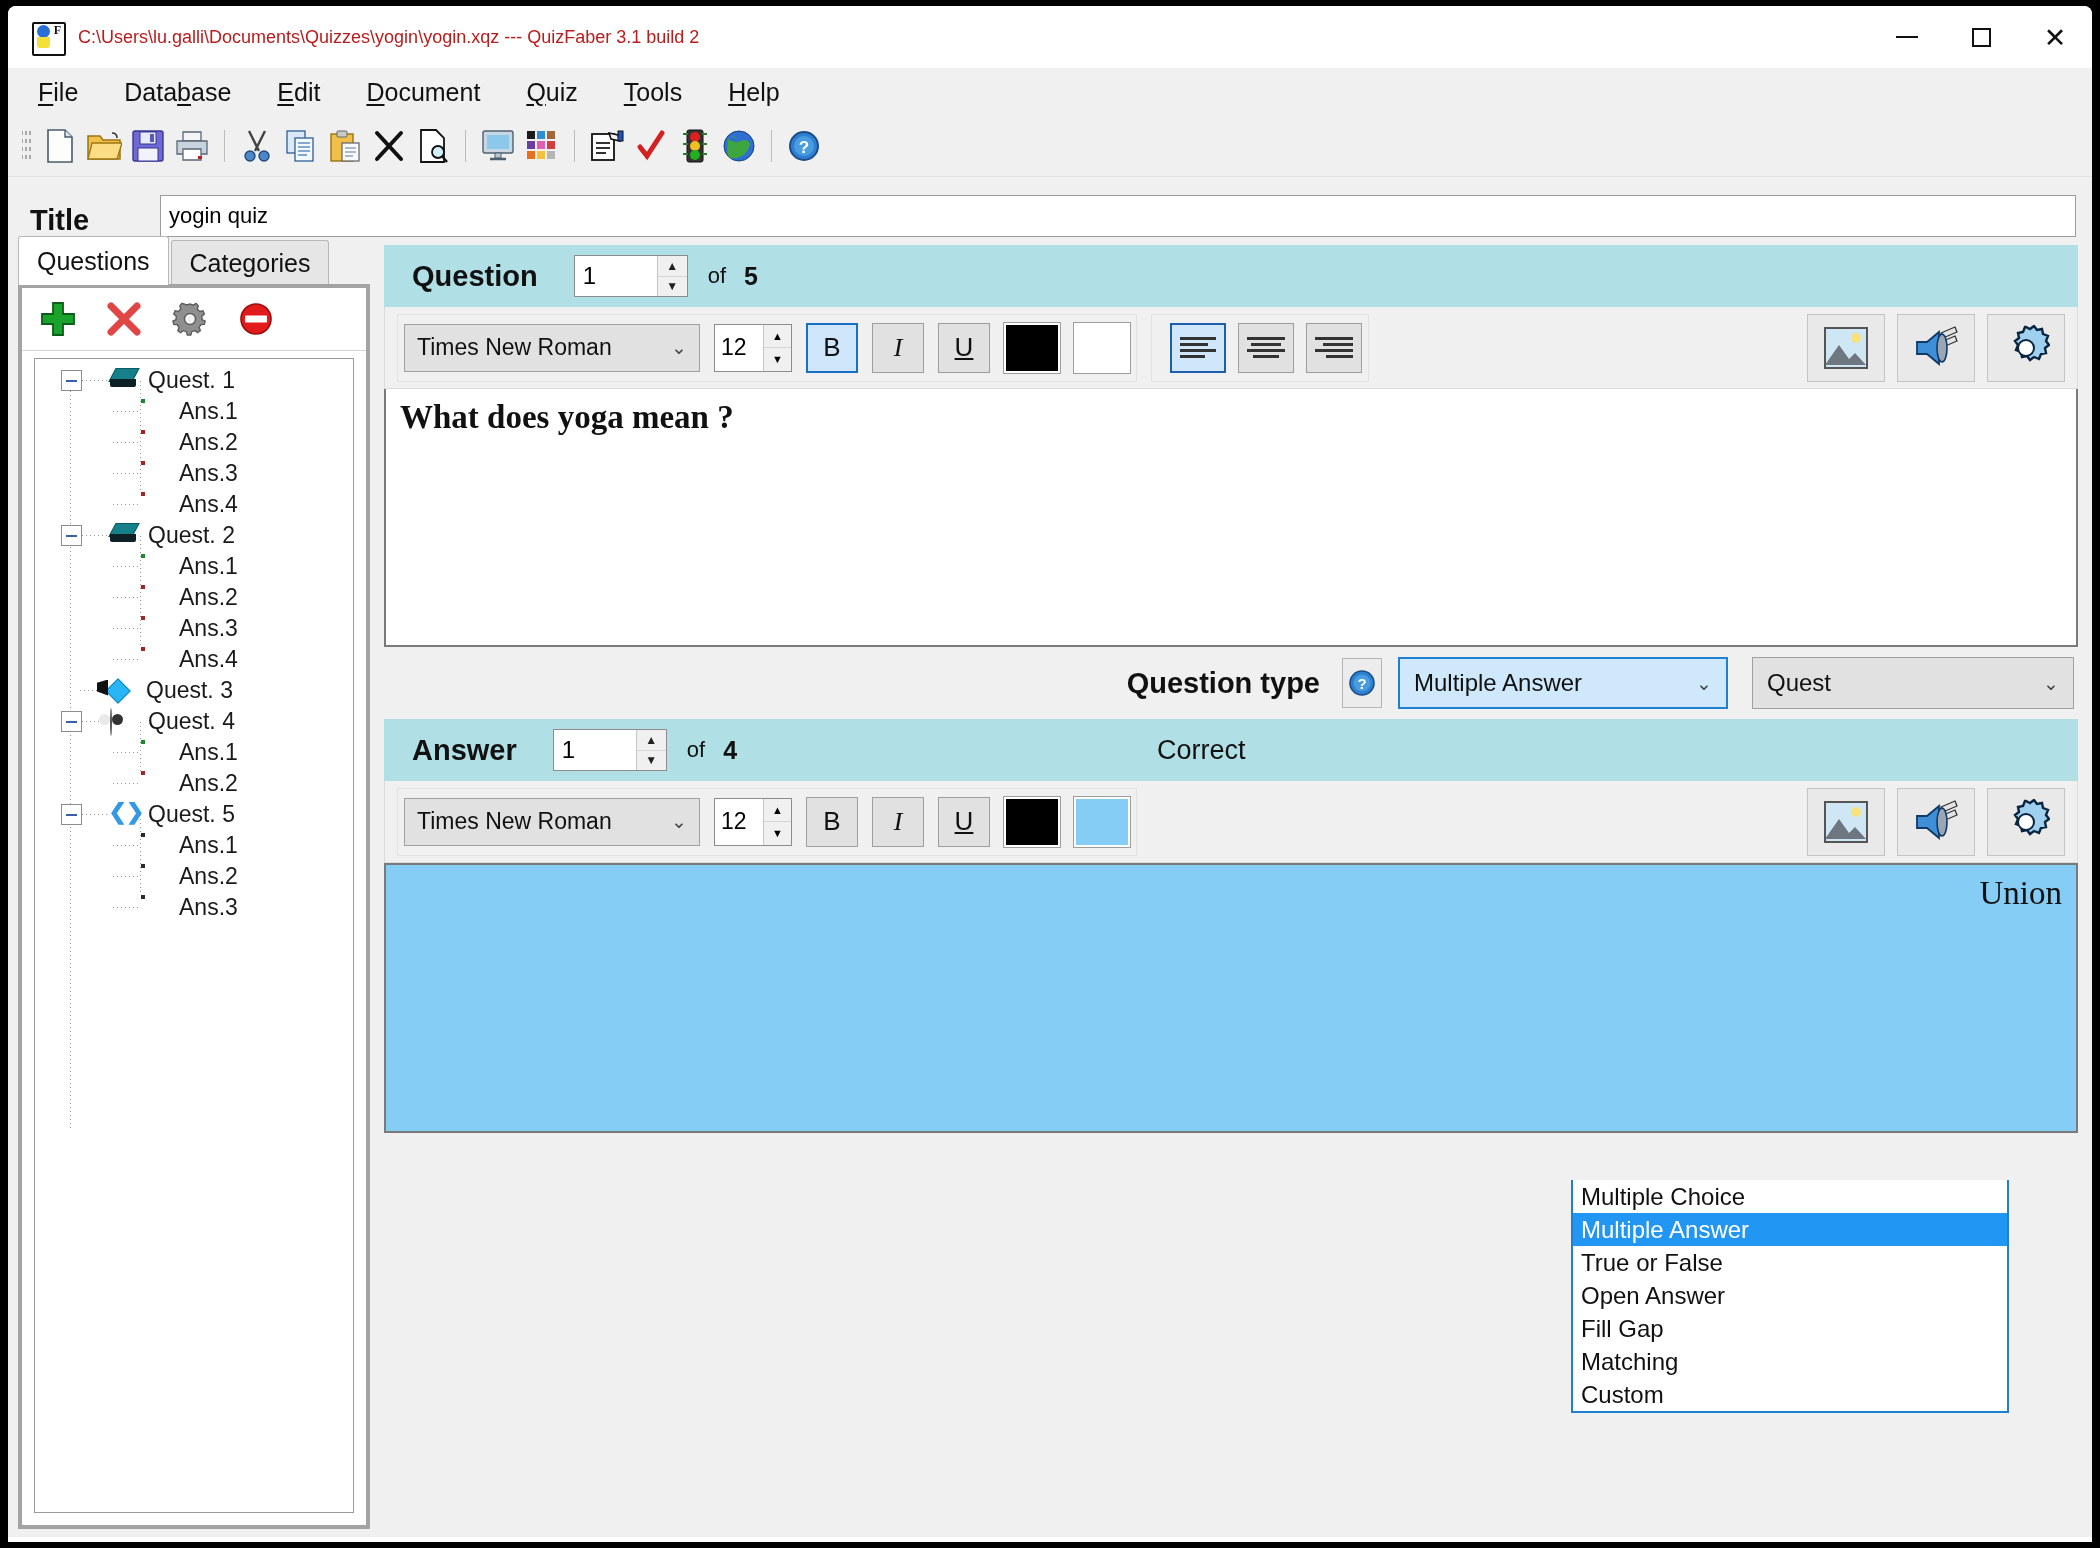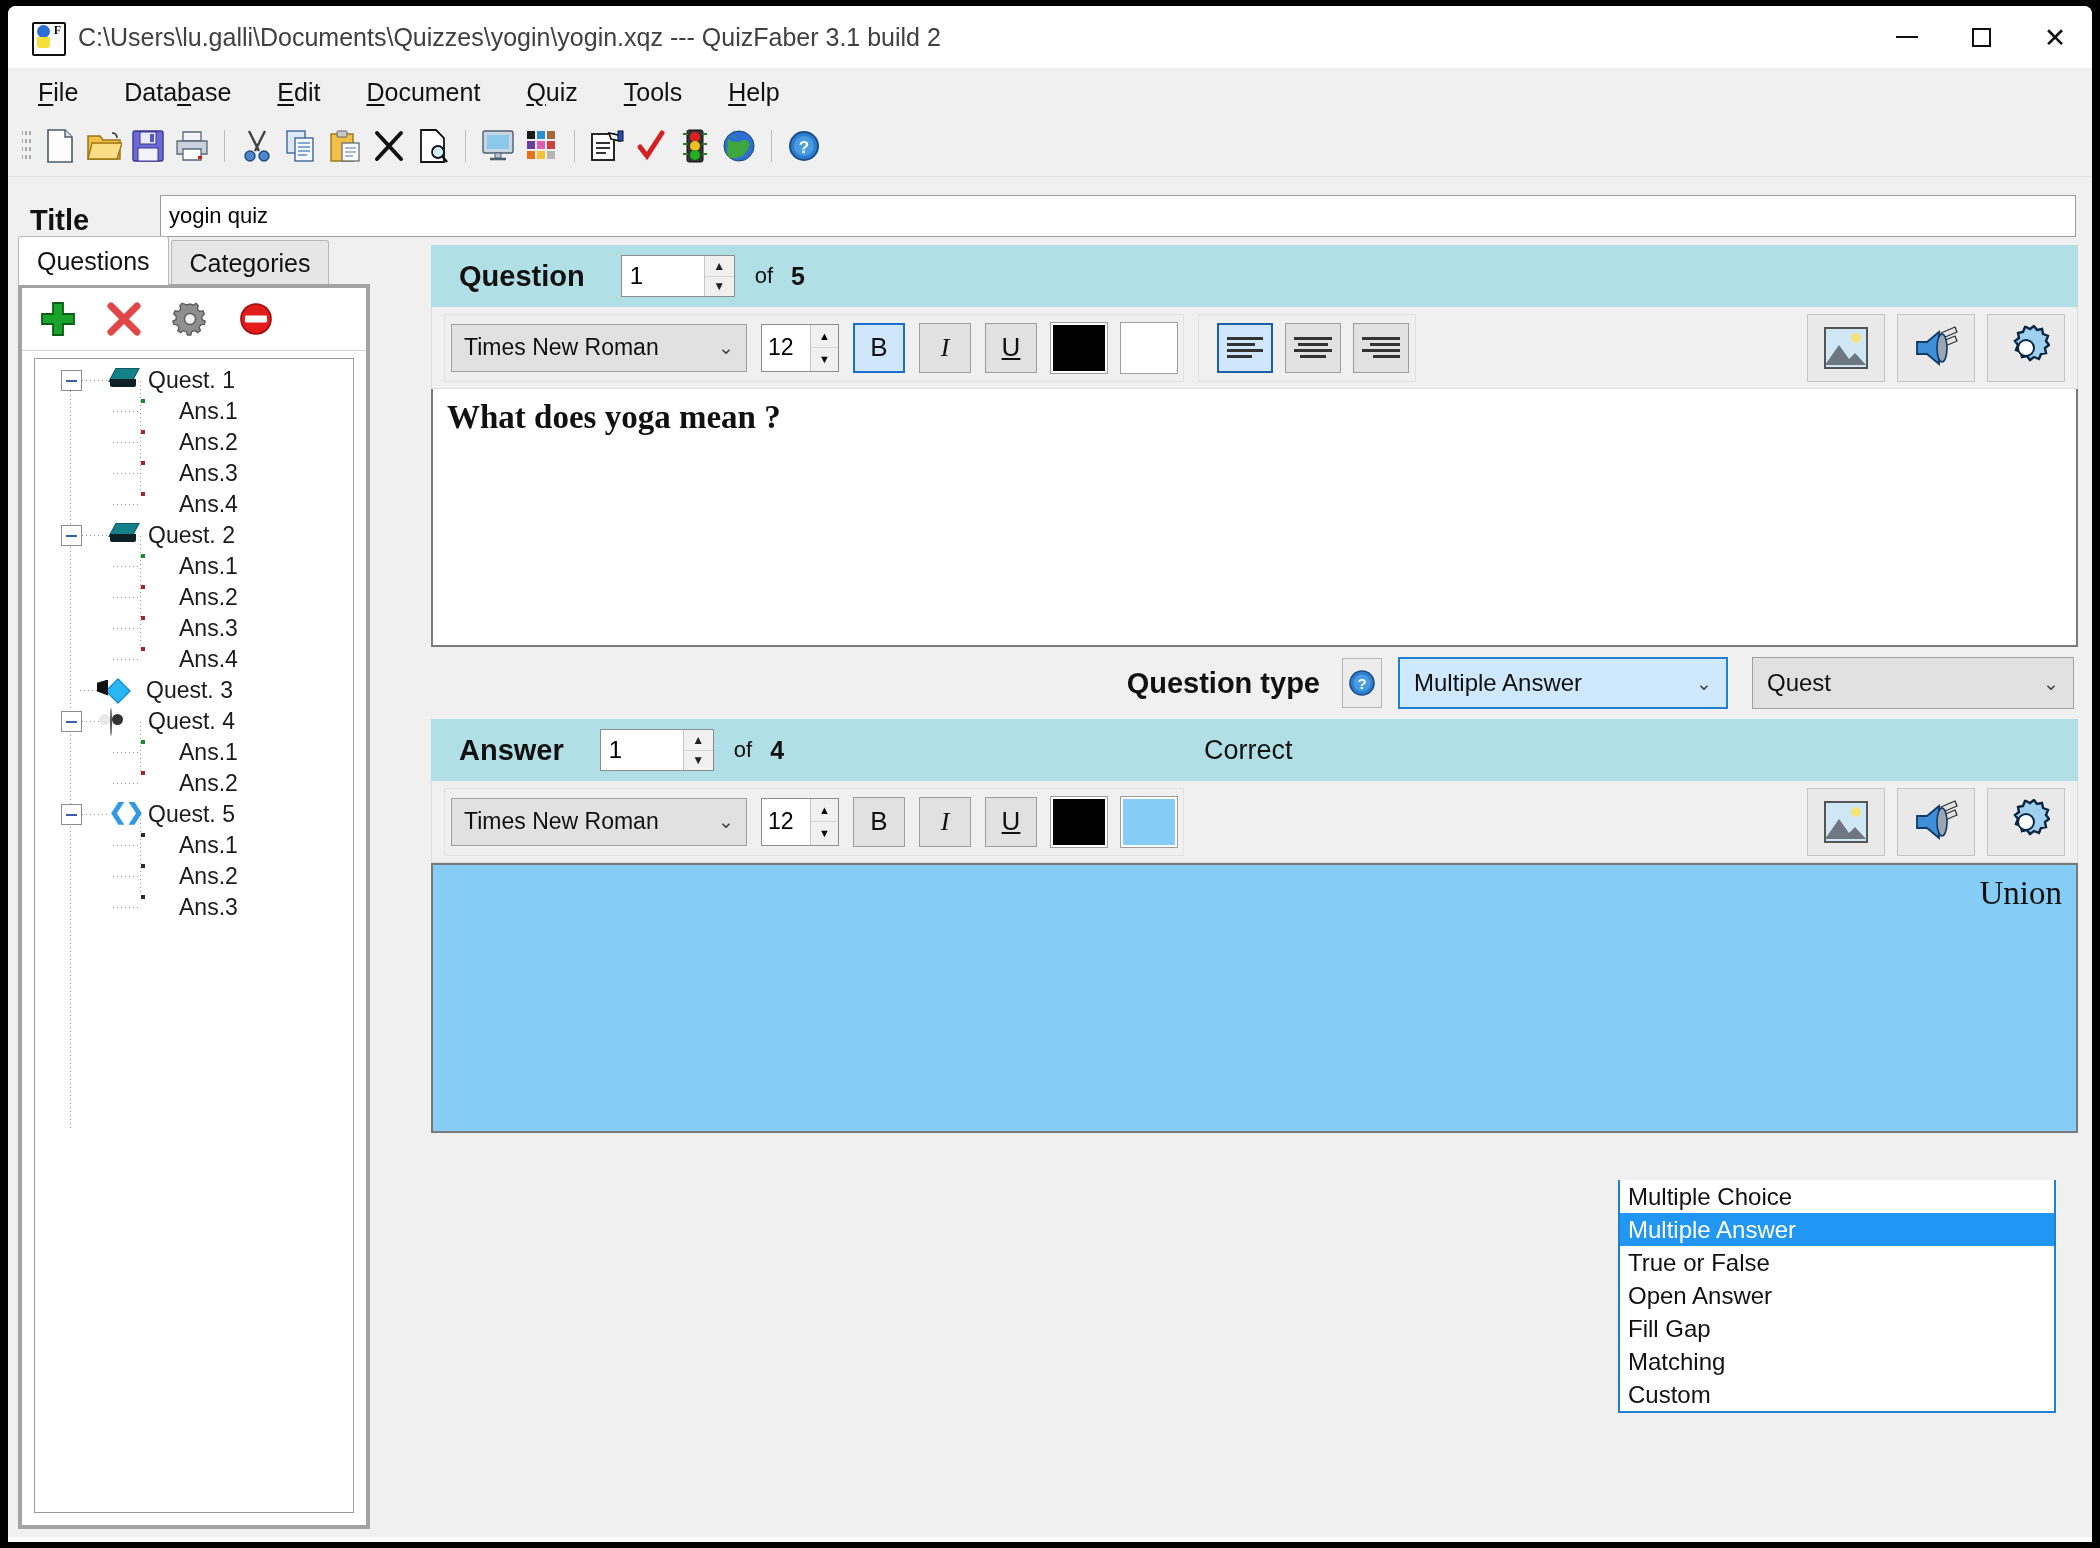--- a/index.html
+++ b/index.html
@@ -8,21 +8,21 @@
   #app{position:absolute;left:8px;top:6px;width:2084px;height:1536px;background:#ffffff;
        border-radius:8px 8px 0 0;overflow:hidden;box-sizing:border-box;}
 
   
   .titlebar{height:62px;background:#ffffff;display:flex;align-items:center;position:relative;}
   .app-icon{width:34px;height:34px;margin-left:22px;margin-right:14px;position:relative;flex:none;}
   .app-icon .sq{position:absolute;width:30px;height:30px;left:2px;top:2px;background:#fff;border:2px solid #111;border-radius:2px;}
   .app-icon .q{position:absolute;left:7px;top:5px;width:13px;height:13px;border-radius:50%;background:#2a6fd4;}
   .app-icon .y{position:absolute;left:7px;top:17px;width:13px;height:11px;background:#f5e03a;border-radius:0 0 3px 3px;}
   .app-icon .f{position:absolute;right:3px;top:3px;font:bold 12px "Liberation Serif",serif;color:#111;}
-  .title-text{font-size:25px;color:#404040;font-family:"Liberation Sans",sans-serif;white-space:nowrap;}
+  .title-text{font-size:18px;color:#b91c1c;font-family:"Liberation Sans",sans-serif;white-space:nowrap;}
   .wincontrols{position:absolute;right:0;top:0;height:62px;display:flex;}
   .wbtn{width:74px;height:62px;display:flex;align-items:center;justify-content:center;}
   .gl-min{display:block;width:22px;height:2px;background:#111;}
   .gl-max{display:block;width:19px;height:19px;border:2px solid #111;box-sizing:border-box;}
   .gl-close{font-size:27px;line-height:1;color:#111;font-family:"DejaVu Sans",sans-serif;}
 
   
   .menubar{height:48px;background:#f0f0f0;display:flex;align-items:center;padding-left:26px;}
   .menu-item{font-size:25px;color:#111;margin-right:38px;padding:2px 4px;cursor:default;}
   .menu-item u{text-underline-offset:3px;}
@@ -36,21 +36,21 @@
   .tb{width:44px;height:44px;display:flex;align-items:center;justify-content:center;flex:none;}
   .tsep{width:1px;height:32px;background:#bdbdbd;margin:0 10px;flex:none;}
 
   
   .titlerow{height:60px;background:#f0f0f0;display:flex;align-items:flex-end;padding:0 16px 0 22px;}
   .titlerow .lbl{font-size:29px;font-weight:bold;color:#111;width:130px;}
   .titlerow input{flex:1;height:42px;font-size:22px;padding:2px 8px;border:1px solid #9b9b9b;
                   background:#fff;font-family:"Liberation Sans",sans-serif;box-sizing:border-box;outline:none;}
 
   
-  .body{display:flex;height:1300px;background:#f0f0f0;gap:47px;}
+  .body{display:flex;height:1300px;background:#f0f0f0;}
 
   
   .left{width:372px;flex:none;position:relative;background:#f0f0f0;}
   .tabs{display:flex;height:48px;align-items:flex-end;padding-left:10px;}
   .tab{height:44px;padding:0 18px;display:flex;align-items:center;font-size:25px;color:#111;
        border:1px solid #b8b8b8;border-bottom:none;background:#e6e6e6;border-radius:3px 3px 0 0;margin-right:2px;}
   .tab.active{background:#ffffff;height:48px;border-color:#b8b8b8;position:relative;z-index:2;}
   .leftpanel{position:absolute;left:10px;top:47px;right:10px;bottom:8px;background:#fff;
              border:4px solid #a3a3a3;box-sizing:border-box;}
   .treetools{height:62px;display:flex;align-items:center;padding-left:14px;gap:22px;

